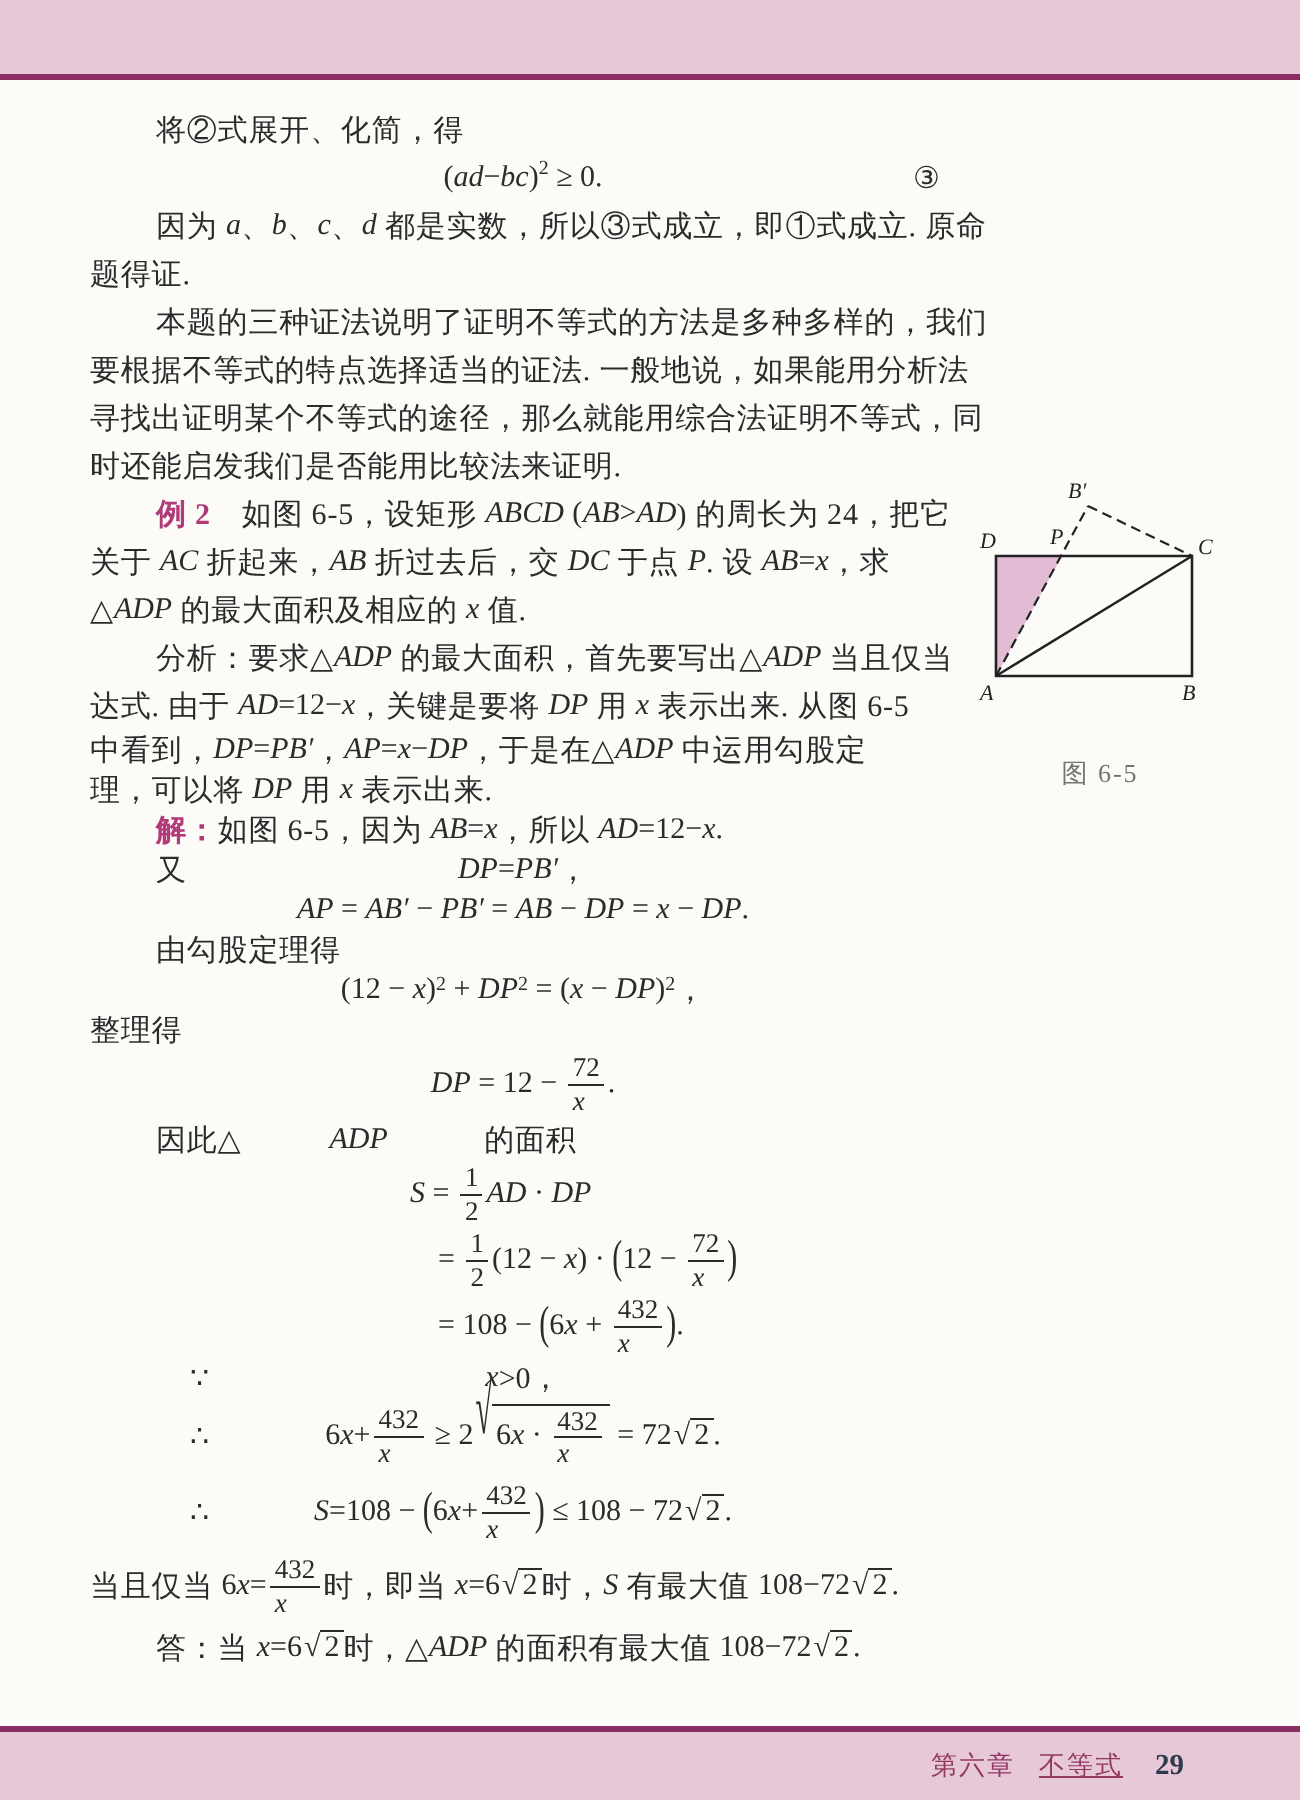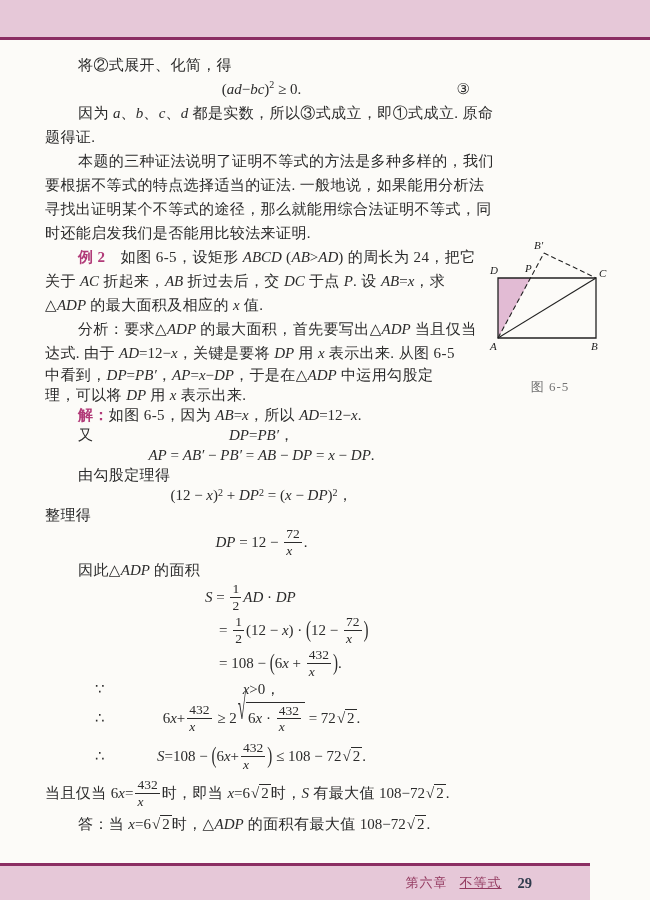--- a/index.html
+++ b/index.html
@@ -7,34 +7,34 @@
     --ink:#2b2b2b; --shade:#d9a6c8; --paper:#fcfbf8;
   }
   *{margin:0;padding:0;box-sizing:border-box;}
   html,body{width:650px;height:900px;}
   body{font-family:"Liberation Serif","DejaVu Serif",serif;background:#fff;}
   .page{position:relative;width:650px;height:900px;background:var(--paper);overflow:hidden;}
 
   
   .band-top{position:absolute;left:0;top:0;width:650px;height:40px;
     background:var(--band);border-bottom:3px solid var(--rule);}
-  .band-bottom{position:absolute;left:0;bottom:0;width:590px;height:37px;
+  .band-bottom{position:absolute;left:0;bottom:0;width:650px;height:37px;
     background:var(--band);border-top:3px solid var(--rule);
     display:flex;align-items:center;justify-content:flex-end;padding-right:58px;}
   .footer-chapter,.footer-section{color:#93395f;font-size:13px;letter-spacing:1px;}
   .footer-section{margin-left:12px;text-decoration:underline;}
   .footer-page{margin-left:16px;color:#2f3b4c;font-size:14.5px;
     font-family:Liberation Serif, serif;font-weight:bold;}
 
   
   .content{position:absolute;left:45px;top:53px;width:433px;color:var(--ink);}
   .ln{display:flex;align-items:center;min-height:24px;white-space:pre;
       font-size:15px;position:relative;}
   .ln.s{min-height:20px;}
-  .h20{min-height:20px;} .h22{min-height:22px;} .h26{min-height:26px;}
+  .h20{min-height:20px;} .h22{min-height:22px;gap:44px;} .h26{min-height:26px;}
   .h32{min-height:32px;} .h34{min-height:34px;} .h36{min-height:36px;} .h38{min-height:38px;}
   .ind{padding-left:33px;}
   .ctr{justify-content:center;}
   .eq{padding-left:160px;}
   .eq2{padding-left:174px;}
   .cn{letter-spacing:0.4px;}
   .mi{font-style:italic;}
   .mn{}
   .sup{font-size:10px;vertical-align:super;align-self:flex-start;margin-top:2px;}
   .red{color:var(--accent);font-weight:bold;letter-spacing:0.4px;}

